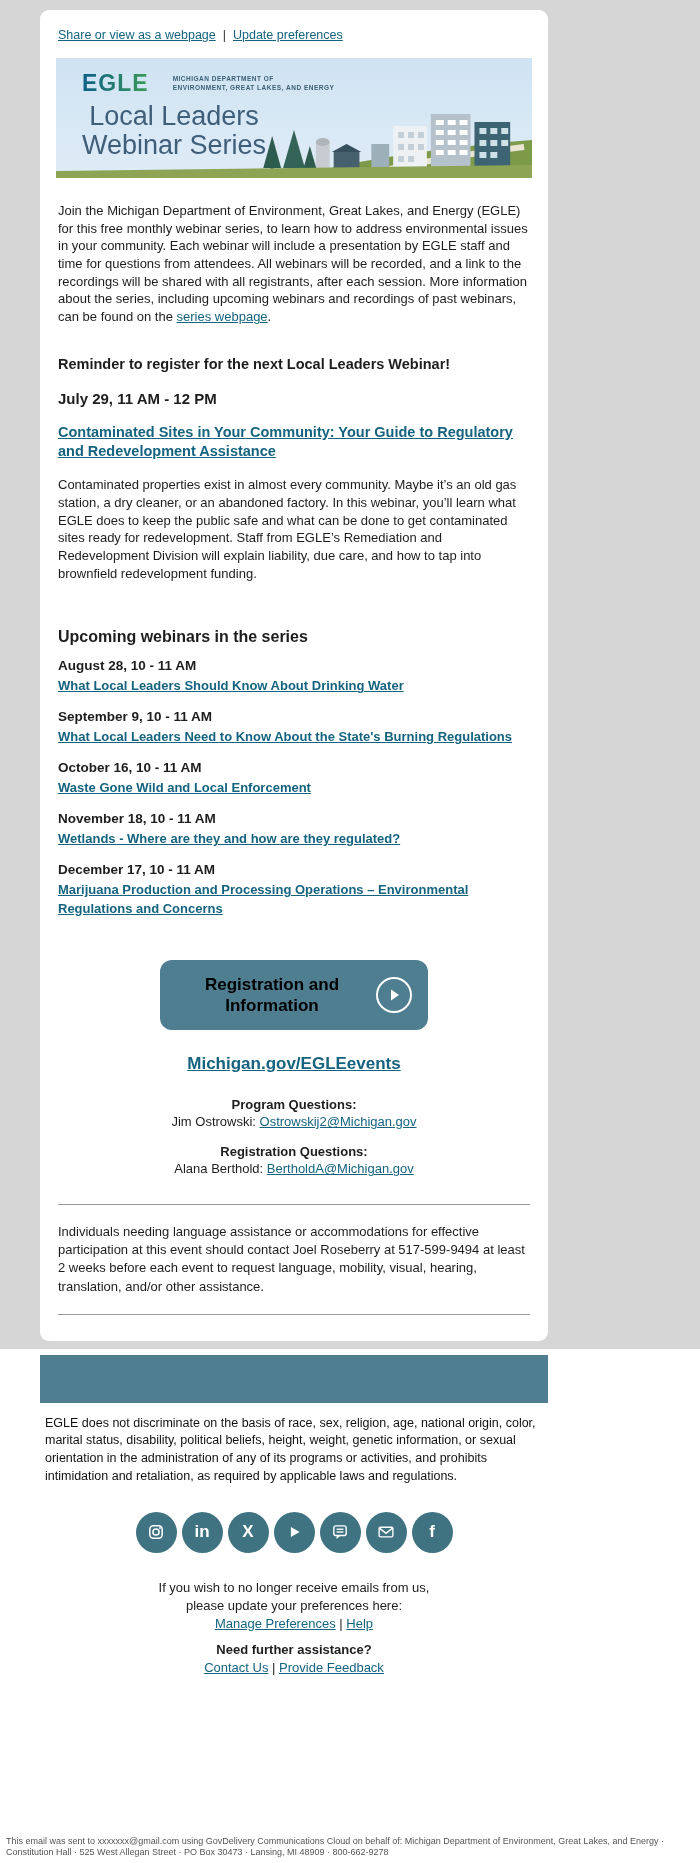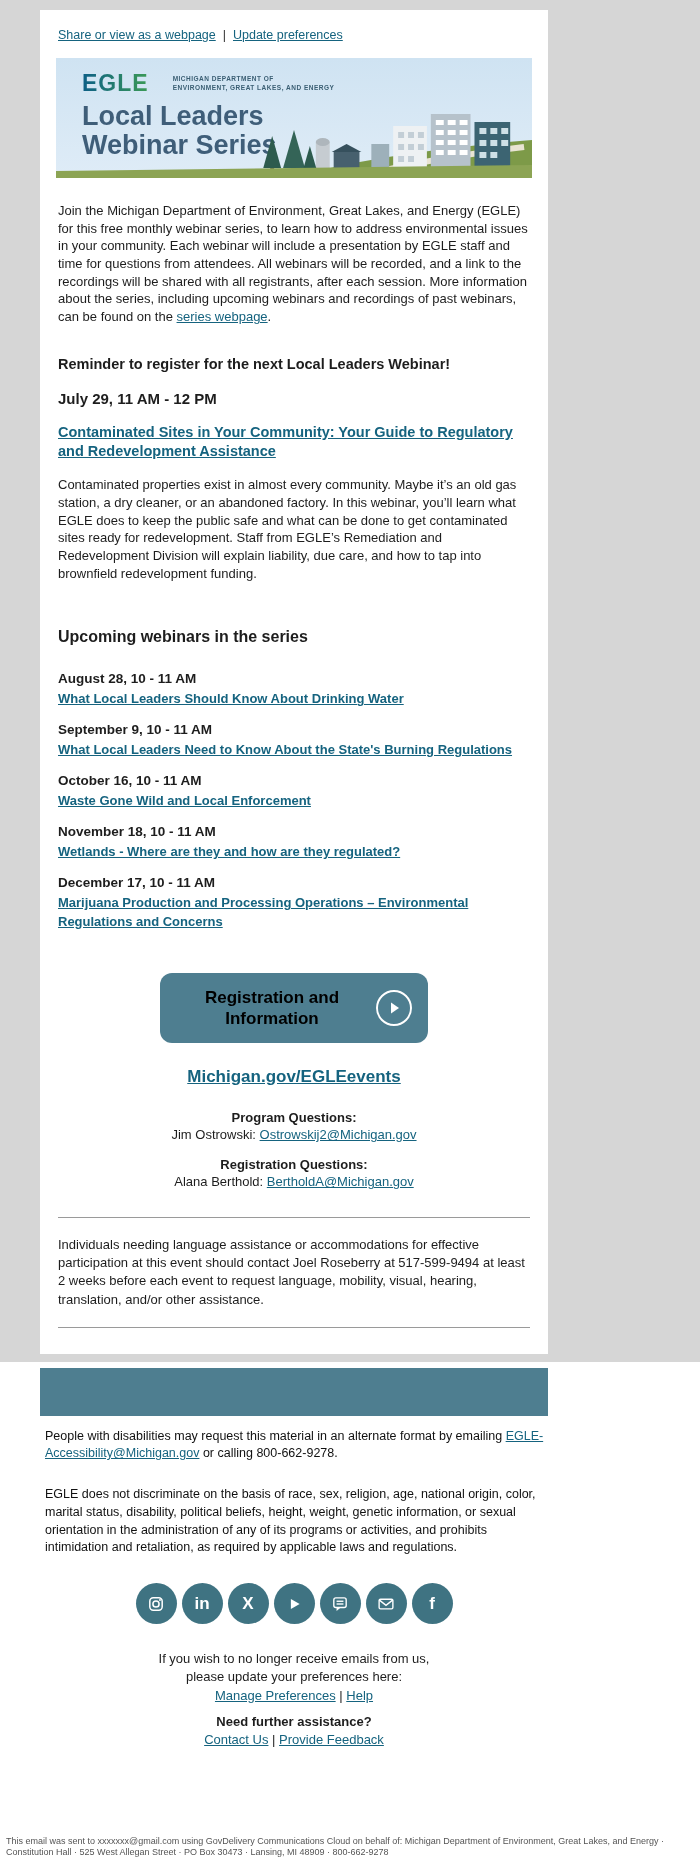--- a/index.html
+++ b/index.html
@@ -21,20 +21,21 @@
   
   .gray-wrap {
     background: #d6d6d6;
     padding: 10px 0 8px 0;
   }
   .email-card {
     width: 508px;
     margin-left: 40px;
     background: #ffffff;
     padding: 14px 16px 26px 16px;
+    border-radius: 9px;
   }
   .topbar {
     font-size: 12.5px;
     margin: 4px 2px 16px 2px;
   }
   .topbar .sep { color: #333; margin: 0 7px; text-decoration: none; }
 
   
   .banner {
     position: relative;
@@ -53,35 +54,35 @@
     -webkit-background-clip: text;
     background-clip: text;
     -webkit-text-fill-color: transparent;
   }
   .dept-text {
     font-size: 6.5px; font-weight: bold; letter-spacing: 0.5px;
     color: #3a5e73; line-height: 1.35;
   }
   .banner-title {
     position: absolute; top: 44px; left: 26px;
-    font-size: 27px; font-weight: bold; color: #3f5e79; line-height: 1.08;
+    font-size: 27px; font-weight: normal; color: #3f5e79; line-height: 1.08; text-align: center;
   }
   .skyline { position: absolute; bottom: 0; left: 0; width: 100%; height: 76px; }
 
   
   .para { font-size: 13px; line-height: 1.36; margin: 24px 2px 0 2px; }
   .h-bold { font-size: 14.5px; font-weight: bold; margin: 30px 2px 0 2px; }
   .date-bold { font-size: 15px; font-weight: bold; margin: 18px 2px 0 2px; }
   .title-link { display: block; font-size: 14.5px; font-weight: bold; line-height: 1.3; margin: 16px 2px 0 2px; }
   .section-head { font-size: 16px; font-weight: bold; margin: 46px 2px 0 2px; }
 
   .webinar { margin: 0 2px 14px 2px; }
   .webinar .w-date { font-size: 13.5px; font-weight: bold; margin-bottom: 3px; }
   .webinar .w-link { font-size: 13px; font-weight: bold; line-height: 1.3; }
-  .webinar-list { margin-top: 25px; }
+  .webinar-list { margin-top: 12px; }
 
   
   .btn {
     margin: 42px auto 0 auto;
     width: 268px; min-height: 70px;
     background: #4e7e90;
     border-radius: 12px;
     display: flex; align-items: center;
     padding: 10px 16px 10px 20px;
     gap: 12px;
@@ -276,23 +277,20 @@
 
       <hr class="divider">
       <p class="assist">Individuals needing language assistance or accommodations for effective participation at this event should contact Joel Roseberry at 517-599-9494 at least 2 weeks before each event to request language, mobility, visual, hearing, translation, and/or other assistance.</p>
       <hr class="divider2">
 
     </div>
   </div>
 
   <div class="footer-bar"></div>
 
-  <p class="footer-text">
-    <span>People with disabilities may request this material in an alternate format by emailing </span><a>EGLE-Accessibility@Michigan.gov</a><span> or calling 800-662-9278.</span>
-  </p>
 
   <p class="footer-text">EGLE does not discriminate on the basis of race, sex, religion, age, national origin, color, marital status, disability, political beliefs, height, weight, genetic information, or sexual orientation in the administration of any of its programs or activities, and prohibits intimidation and retaliation, as required by applicable laws and regulations.</p>
 
   <div class="social-row">
     <span class="social-circle">
       <svg width="22" height="22" viewBox="0 0 32 32" fill="none" stroke="#ffffff" stroke-width="2.2">
         <rect x="7" y="7" width="18" height="18" rx="5"></rect>
           <circle cx="16" cy="16" r="4.5"></circle>
           <circle cx="21.8" cy="10.2" r="1.4" fill="#ffffff" stroke="none"></circle>
       </svg>

